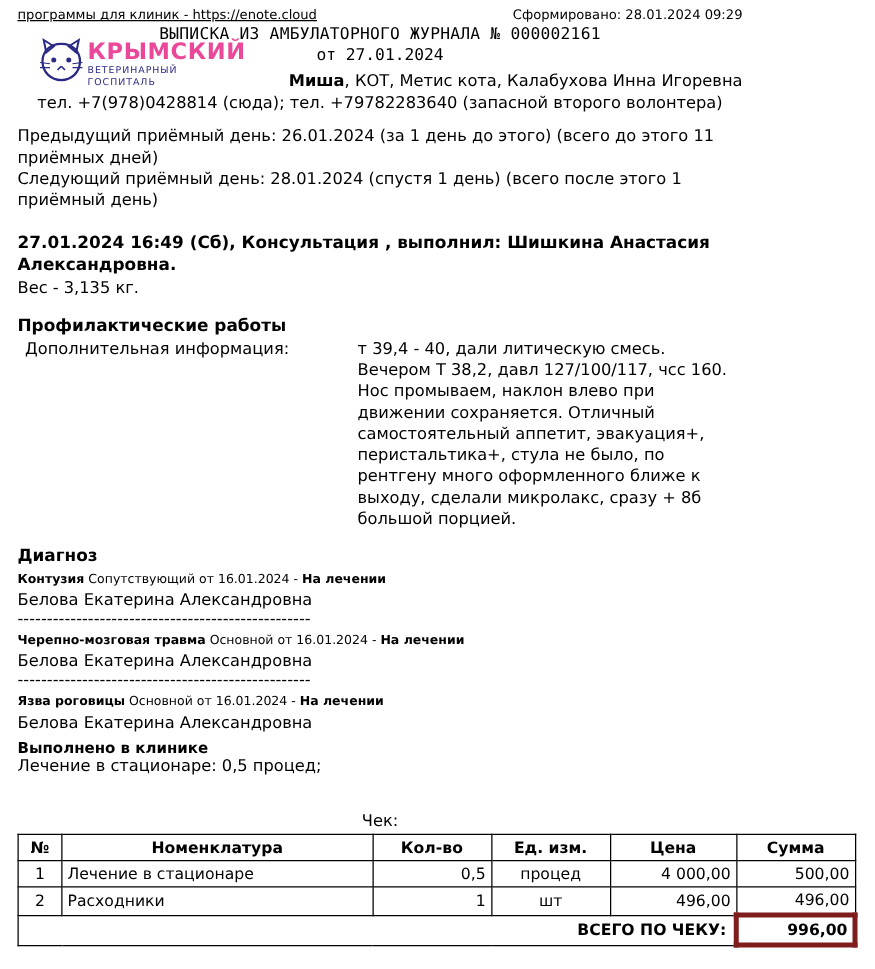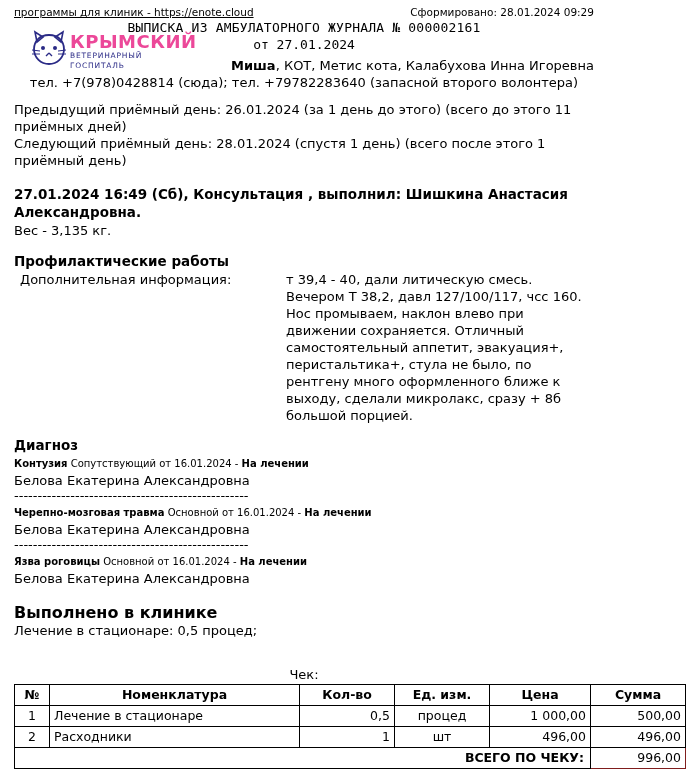--- a/index.html
+++ b/index.html
@@ -167,22 +167,22 @@
     line-height: 13px;
     letter-spacing: 0px;
     color: #000;
     white-space: nowrap;
     overflow: hidden;
     height: 14px;
   }
 
   .done-h {
     font-weight: bold;
-    font-size: 16px;
-    margin-top: 16px;
+    font-size: 12px;
+    margin-top: 4px;
   }
   .done-line {
     font-size: 13px;
     line-height: 17px;
   }
 
   
   .check-label {
     margin-top: 28px;
     font-size: 13px;
@@ -212,23 +212,23 @@
   .c-sum { width: 86px; text-align: right; }
   .total-row td {
     border: none;
   }
   .total-row .total-label {
     text-align: right;
     font-weight: bold;
     padding-right: 6px;
   }
   .total-row .total-value {
-    border: 1px solid #7f1d1d;
+    border: 4px solid #7f1d1d;
     text-align: right;
-    font-weight: normal;
+    font-weight: bold;
   }
 </style>
 </head>
 <body>
 
 <div class="page">
 
   <div class="topbar">
     <a class="topbar-left" href="#">программы для клиник - https://enote.cloud</a>
     <span class="topbar-right">Сформировано: 28.01.2024 09:29</span>
@@ -315,21 +315,21 @@
         <th class="c-price">Цена</th>
         <th class="c-sum">Сумма</th>
       </tr>
     </thead>
     <tbody>
       <tr>
         <td class="c-num">1</td>
         <td class="c-name">Лечение в стационаре</td>
         <td class="c-qty">0,5</td>
         <td class="c-unit">процед</td>
-        <td class="c-price">1 000,00</td>
+        <td class="c-price">4 000,00</td>
         <td class="c-sum">500,00</td>
       </tr>
       <tr>
         <td class="c-num">2</td>
         <td class="c-name">Расходники</td>
         <td class="c-qty">1</td>
         <td class="c-unit">шт</td>
         <td class="c-price">496,00</td>
         <td class="c-sum">496,00</td>
       </tr>

